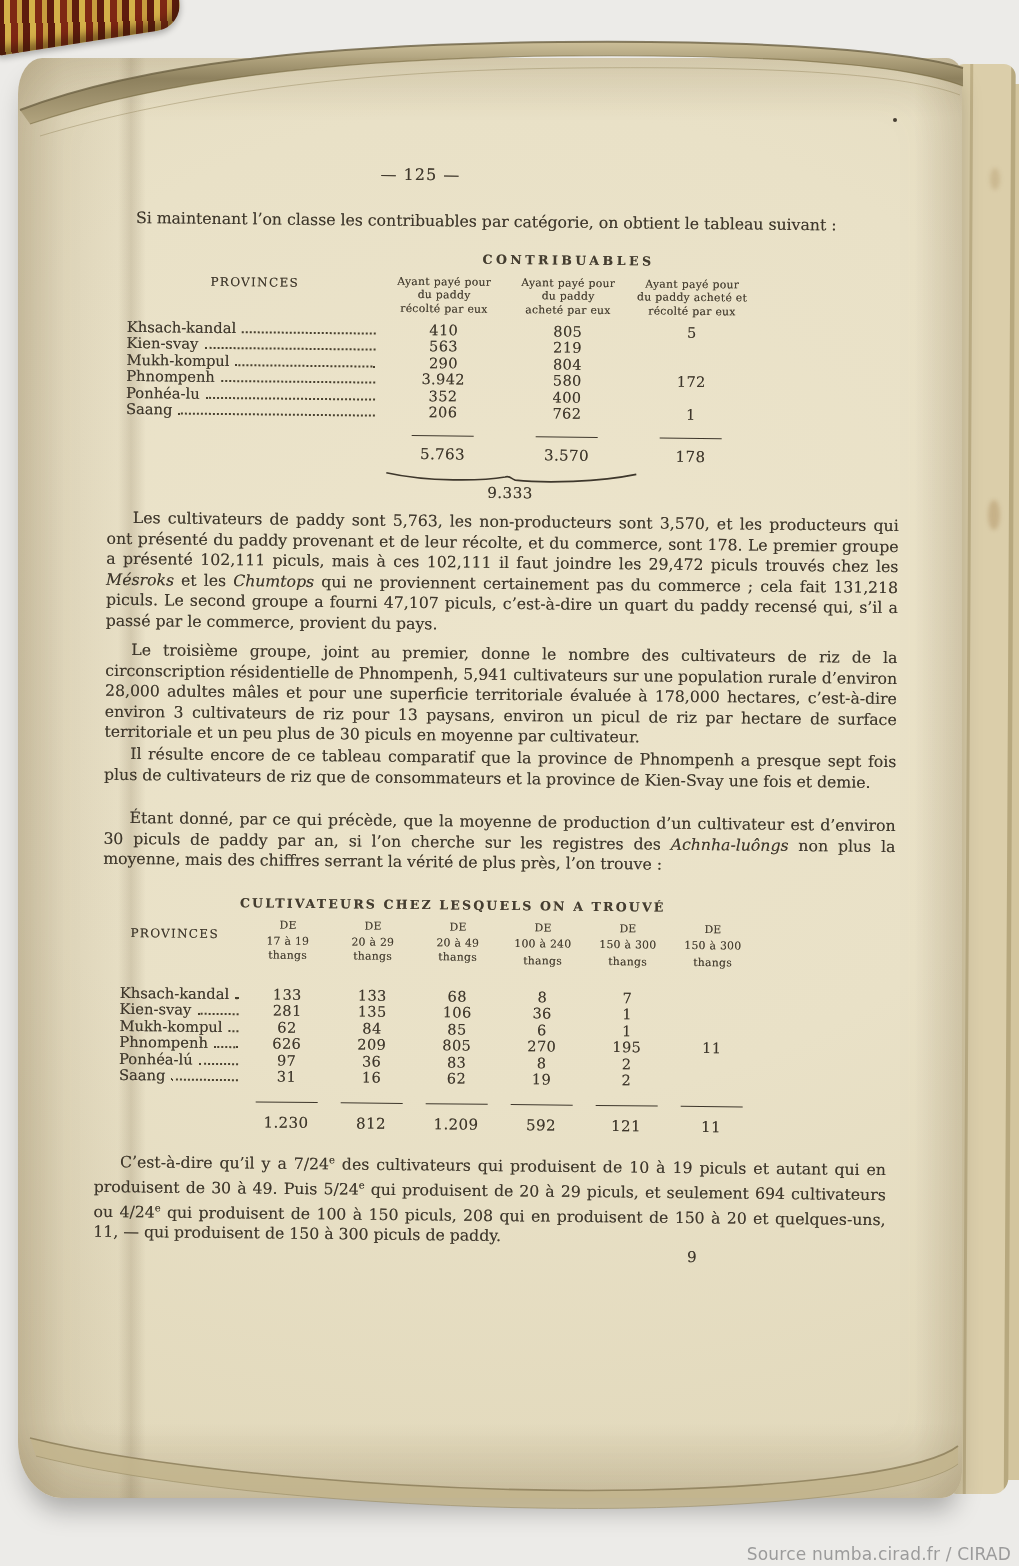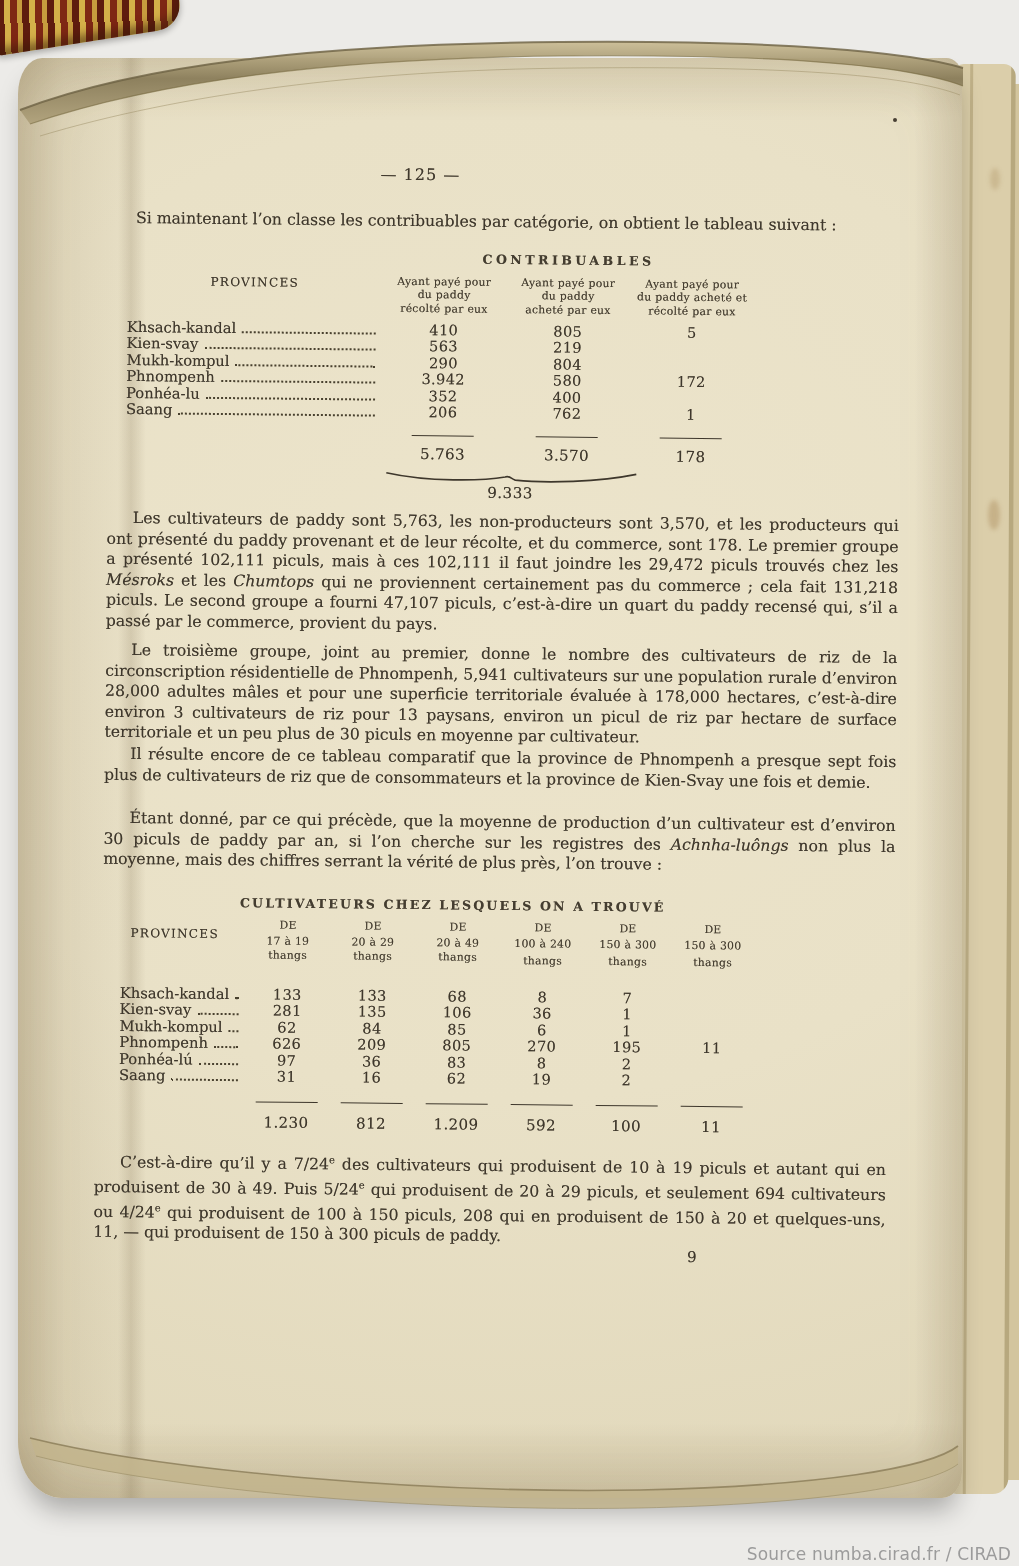--- a/index.html
+++ b/index.html
@@ -359,21 +359,21 @@
         <div class="rule"></div>
         <div class="rule"></div>
         <div class="rule"></div>
     </div>
     <div class="t-totals">
       <div></div>
       <div class="t-num">1.230</div>
       <div class="t-num">812</div>
       <div class="t-num">1.209</div>
       <div class="t-num">592</div>
-      <div class="t-num">100</div>
+      <div class="t-num">121</div>
       <div class="t-num">11</div>
     </div>
   </div>
 
   <div class="para p5"><span>C’est-à-dire qu’il y a 7/24</span><sup>e</sup><span> des cultivateurs qui produisent de 10 à 19 piculs et autant qui en produisent de 30 à 49. Puis 5/24</span><sup>e</sup><span> qui produisent de 20 à 29 piculs, et seulement 694 cultivateurs ou 4/24</span><sup>e</sup><span> qui produisent de 100 à 150 piculs, 208 qui en produisent de 150 à 20 et quelques-uns, 11, — qui produisent de 150 à 300 piculs de paddy.</span></div>
 
   <div class="sig">9</div>
 </div>
 
 <div class="watermark">Source numba.cirad.fr / CIRAD</div>

